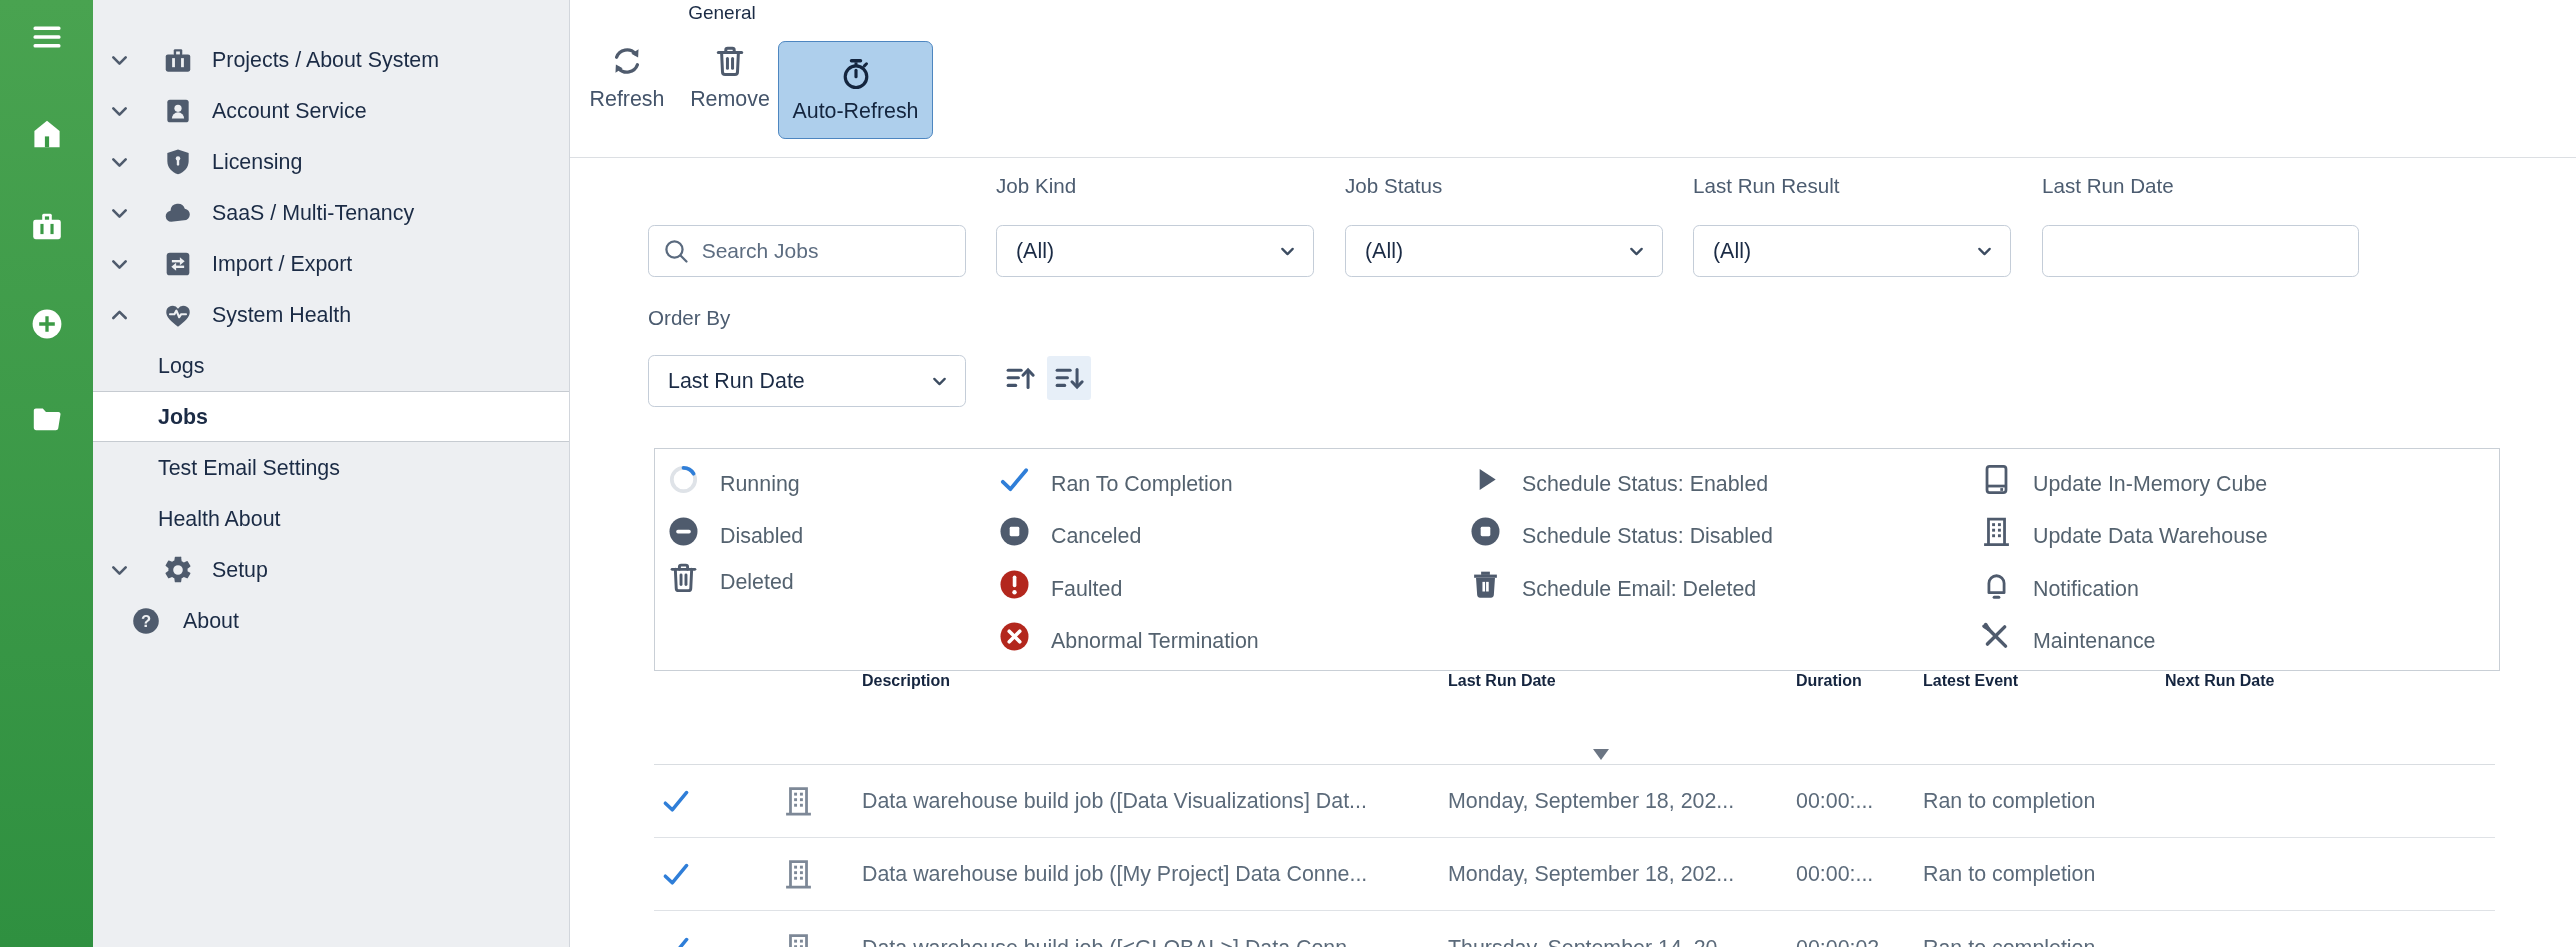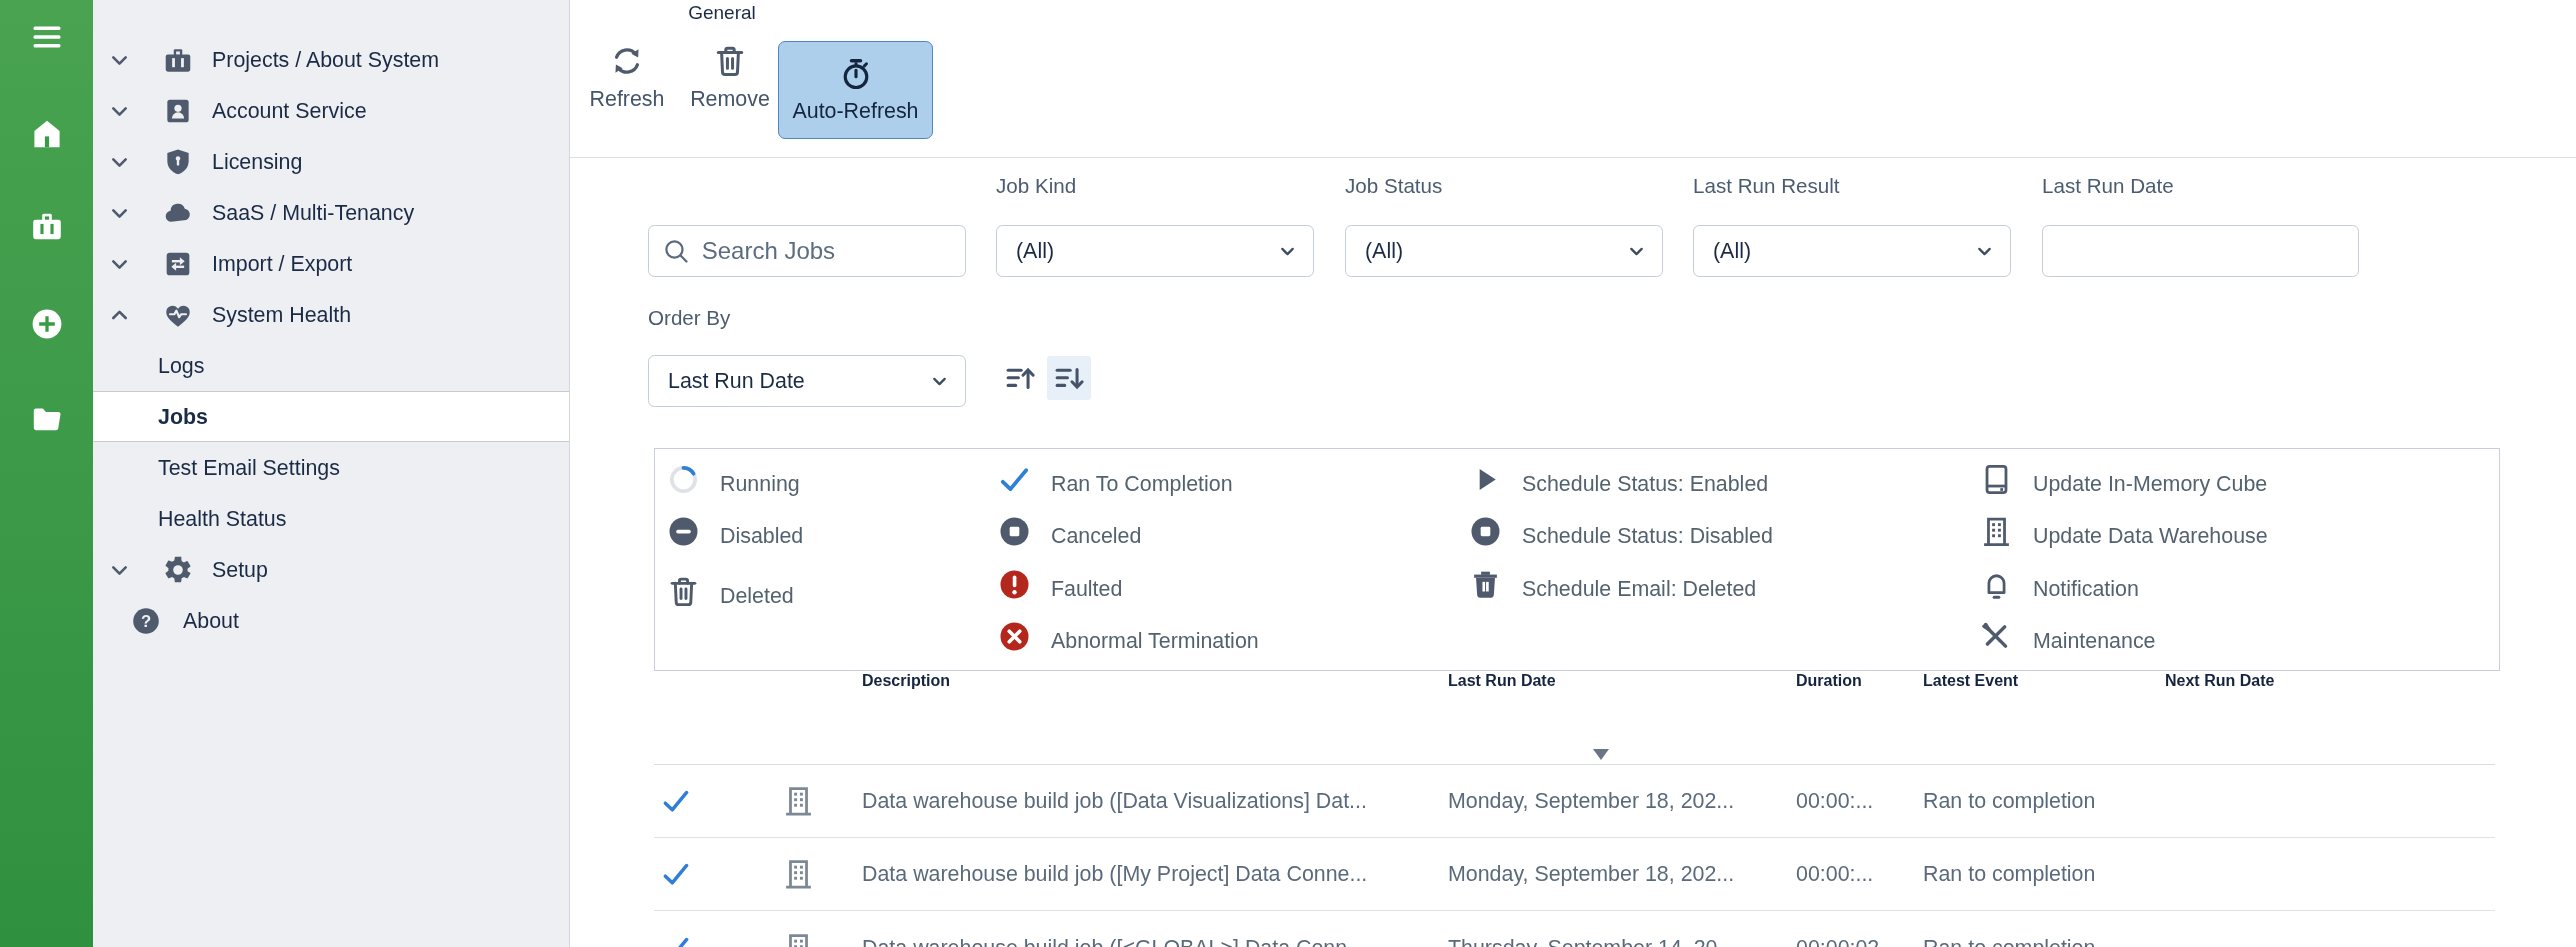--- a/index.html
+++ b/index.html
@@ -45,21 +45,21 @@
   .toolbar-divider{position:absolute;left:0;top:157px;width:100%;border-top:1.6px solid #dcdfe3}
 
   
   .flabel{position:absolute;font-size:20.6px;color:#4c5c70;white-space:nowrap}
   .fbox{position:absolute;height:52px;width:318px;background:#fff;border:1.6px solid #c4cdd8;
         border-radius:6.3px;display:flex;align-items:center}
   .fbox .val{margin-left:19px;font-size:21.4px;color:#1b2b45;white-space:nowrap}
   .fbox .selchev{position:absolute;right:12.7px;top:50%;transform:translateY(-50%);width:25px;height:25px}
   .search-ic{margin-left:12.7px;width:28.5px;height:28.5px;flex:0 0 28.5px}
   input.finput{flex:1;height:100%;border:none;outline:none;background:transparent;
-        font-size:24px;font-family:inherit;color:#1b2b45;margin-left:9.5px;min-width:0}
+        font-size:21px;font-family:inherit;color:#1b2b45;margin-left:9.5px;min-width:0}
   input.finput::placeholder{color:#5d6d81}
   .sbtn{position:absolute;top:356px;width:44px;height:44px;display:flex;align-items:center;
         justify-content:center;border-radius:3.2px}
   .sbtn svg{width:33px;height:33px}
   #sort-desc{background:#e7eff8}
 
   
   .legend{position:absolute;left:84px;top:448px;width:1846px;height:223px;
         border:1.6px solid #c9cfd6;background:#fff}
   .lg-item{position:absolute;display:flex;align-items:flex-end;height:38px}
@@ -247,21 +247,21 @@
     <div class="nav-item nav-sub">
       <span class="nlabel">Logs</span>
     </div>
     <div class="nav-item nav-sub active">
       <span class="nlabel">Jobs</span>
     </div>
     <div class="nav-item nav-sub">
       <span class="nlabel">Test Email Settings</span>
     </div>
     <div class="nav-item nav-sub">
-      <span class="nlabel">Health Status</span>
+      <span class="nlabel">Health About</span>
     </div>
 
     <div class="nav-item">
       <svg class="chev" viewBox="0 0 24 24">
           <use href="#sym-chev-down"></use>
         </svg>
       <svg class="nico" viewBox="0 0 24 24">
           <path fill="#4f5b6d" d="M19.14 12.94c.04-.3.06-.61.06-.94s-.02-.64-.07-.94l2.03-1.58a.49.49 0 0 0 .12-.61l-1.92-3.32a.49.49 0 0 0-.59-.22l-2.39.96a7.3 7.3 0 0 0-1.62-.94l-.36-2.54A.48.48 0 0 0 13.92 2h-3.84a.48.48 0 0 0-.48.41l-.36 2.54c-.59.24-1.13.56-1.62.94l-2.39-.96a.49.49 0 0 0-.59.22L2.72 8.47a.48.48 0 0 0 .12.61l2.03 1.58c-.05.3-.09.63-.09.94s.02.64.07.94l-2.03 1.58a.49.49 0 0 0-.12.61l1.92 3.32c.12.22.37.3.59.22l2.39-.96c.5.38 1.03.7 1.62.94l.36 2.54c.05.24.24.41.48.41h3.84c.24 0 .44-.17.47-.41l.36-2.54c.59-.24 1.13-.56 1.62-.94l2.39.96c.22.08.47 0 .59-.22l1.92-3.32a.49.49 0 0 0-.12-.61ZM12 15.6A3.6 3.6 0 1 1 12 8.4a3.6 3.6 0 0 1 0 7.2Z"></path>
         </svg>
       <span class="nlabel">Setup</span>
@@ -387,21 +387,21 @@
           </svg>
         <span class="lg-lb">Running</span>
       </div>
       <div class="lg-item" style="left:11px;top:62px">
         <svg viewBox="0 0 24 24">
             <circle cx="12" cy="12" r="9.6" fill="#4f5b6d"></circle>
             <rect x="7" y="10.8" width="10" height="2.5" rx="1.2" fill="#fff"></rect>
           </svg>
         <span class="lg-lb">Disabled</span>
       </div>
-      <div class="lg-item" style="left:11px;top:122px">
+      <div class="lg-item" style="left:11px;top:108px">
         <svg viewBox="0 0 24 24" style="color:#4f5b6d">
             <use href="#sym-trash-outline"></use>
           </svg>
         <span class="lg-lb">Deleted</span>
       </div>
 
       <div class="lg-item" style="left:342px;top:9.5px">
         <svg viewBox="0 0 24 24">
             <use href="#sym-check"></use>
           </svg>

